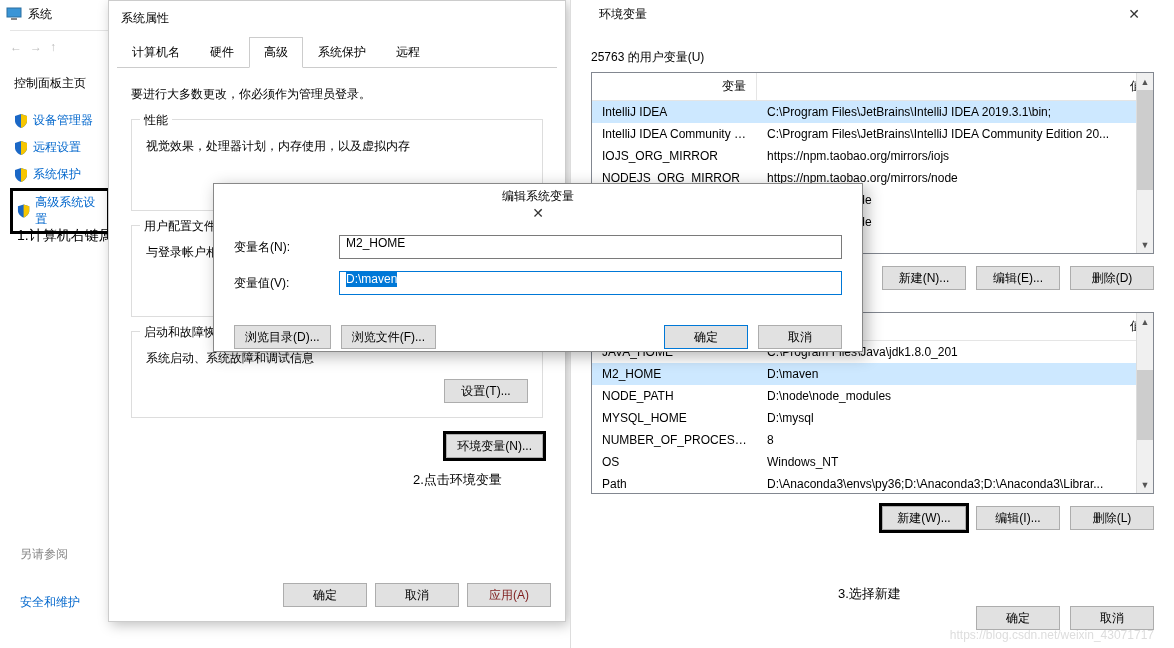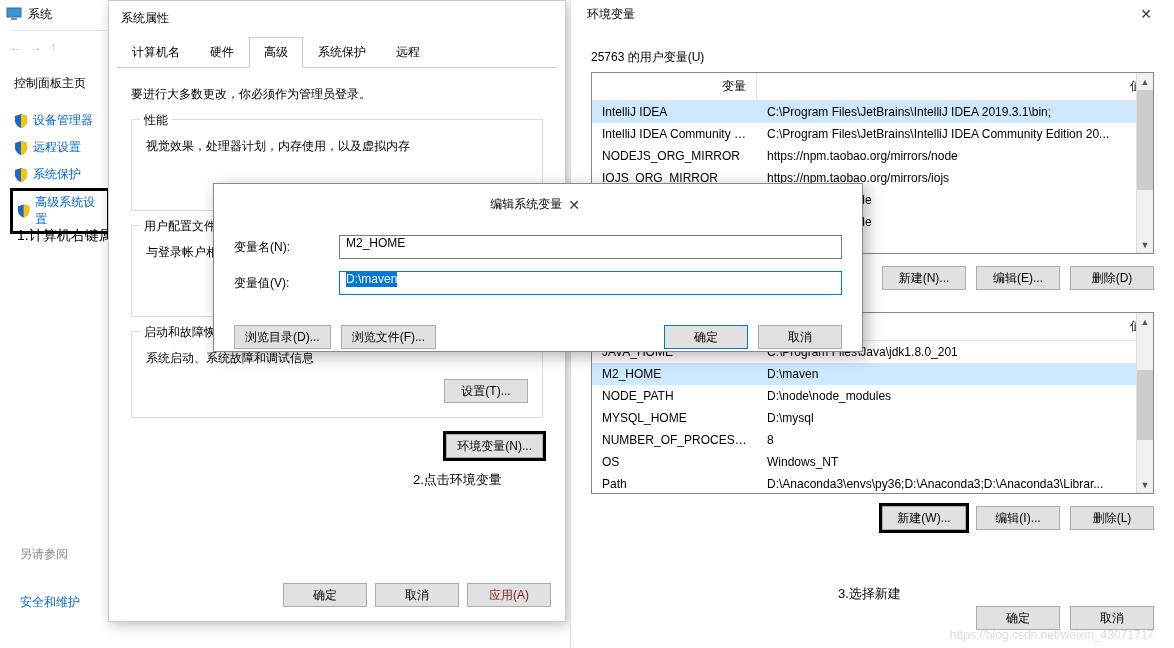--- a/index.html
+++ b/index.html
@@ -37,35 +37,35 @@
     .fieldset-desc { margin: 4px 0 12px; }
     .btn-row { display: flex; justify-content: flex-end; gap: 8px; }
     .btn { min-width: 84px; height: 24px; border: 1px solid #adadad; background: #e1e1e1; cursor: pointer; padding: 0 10px; font-size: 12px; }
     .btn.primary { border-color: #0078d7; }
     .btn.boxed { outline: 3px solid #000; }
     .dlg-footer { position: absolute; bottom: 14px; right: 14px; display: flex; gap: 8px; }
     .btn[disabled] { color: #7f1d1d; }
     
     
     .editvar { position: absolute; left: 213px; top: 183px; width: 650px; height: 169px; background: #fff; border: 1px solid #888; box-shadow: 4px 4px 15px rgba(0,0,0,0.3); z-index: 5; }
-    .editvar-title { padding: 12px 10px; display: flex; justify-content: center; align-items: center; }
+    .editvar-title { padding: 4px 10px; display: flex; justify-content: flex-end; align-items: center; flex-direction: column; }
     .close-x { font-size: 14px; color: #333; cursor: pointer; padding: 0 6px; }
     .editvar-body { padding: 10px 20px; }
     .form-row { display: flex; align-items: center; margin-bottom: 12px; }
     .form-label { width: 105px; }
     .form-input { flex: 1; height: 24px; border: 1px solid #7a7a7a; padding: 0 6px; font-size: 12px; }
     .form-input.focused { border-color: #0078d7; }
     .selected-text { background: #0078d7; color: #fff; padding: 1px 0; }
     .editvar-footer { display: flex; justify-content: space-between; padding: 8px 20px; }
     .editvar-footer .left { display: flex; gap: 10px; }
     .editvar-footer .right { display: flex; gap: 10px; }
     
     
     .envvar { position: absolute; left: 570px; top: 0; width: 604px; height: 648px; background: #fff; border-left: 1px solid #ddd; }
-    .envvar-title { padding: 6px 16px; display: flex; justify-content: space-between; gap: 36px; }
+    .envvar-title { padding: 6px 28px; display: flex; justify-content: space-between; gap: 36px; }
     .envvar-body { padding: 10px 20px; }
     .group-label { margin: 10px 0 6px; }
     .list-box { border: 1px solid #828790; height: 182px; position: relative; }
     .list-header { display: flex; background: #fff; border-bottom: 1px solid #e5e5e5; position: sticky; top:0; }
     .list-header > div { padding: 5px 10px; border-right: 1px solid #e5e5e5; text-align: right; }
     .col-var { width: 165px; flex-shrink: 0; }
     .col-val { flex: 1; }
     .list-rows { overflow: hidden; height: 156px; }
     .list-row { display: flex; padding: 2px 0; }
     .list-row.hlight { background: #cde8ff; }
@@ -187,26 +187,26 @@
       <div class="list-rows" id="user-rows">
           <div class="list-row hlight">
             <div class="col-var">IntelliJ IDEA</div>
             <div class="col-val">C:\Program Files\JetBrains\IntelliJ IDEA 2019.3.1\bin;</div>
           </div>
           <div class="list-row">
             <div class="col-var">IntelliJ IDEA Community E...</div>
             <div class="col-val">C:\Program Files\JetBrains\IntelliJ IDEA Community Edition 20...</div>
           </div>
           <div class="list-row">
+            <div class="col-var">IOJS_ORG_MIRROR</div>
+            <div class="col-val">https://npm.taobao.org/mirrors/iojs</div>
+          </div>
+          <div class="list-row">
             <div class="col-var">NODEJS_ORG_MIRROR</div>
             <div class="col-val">https://npm.taobao.org/mirrors/node</div>
-          </div>
-          <div class="list-row">
-            <div class="col-var">IOJS_ORG_MIRROR</div>
-            <div class="col-val">https://npm.taobao.org/mirrors/iojs</div>
           </div>
           <div class="list-row">
             <div class="col-var"></div>
             <div class="col-val">ao.org/mirrors/node</div>
           </div>
           <div class="list-row">
             <div class="col-var"></div>
             <div class="col-val">ao.org/mirrors/node</div>
           </div>
           <div class="list-row">

